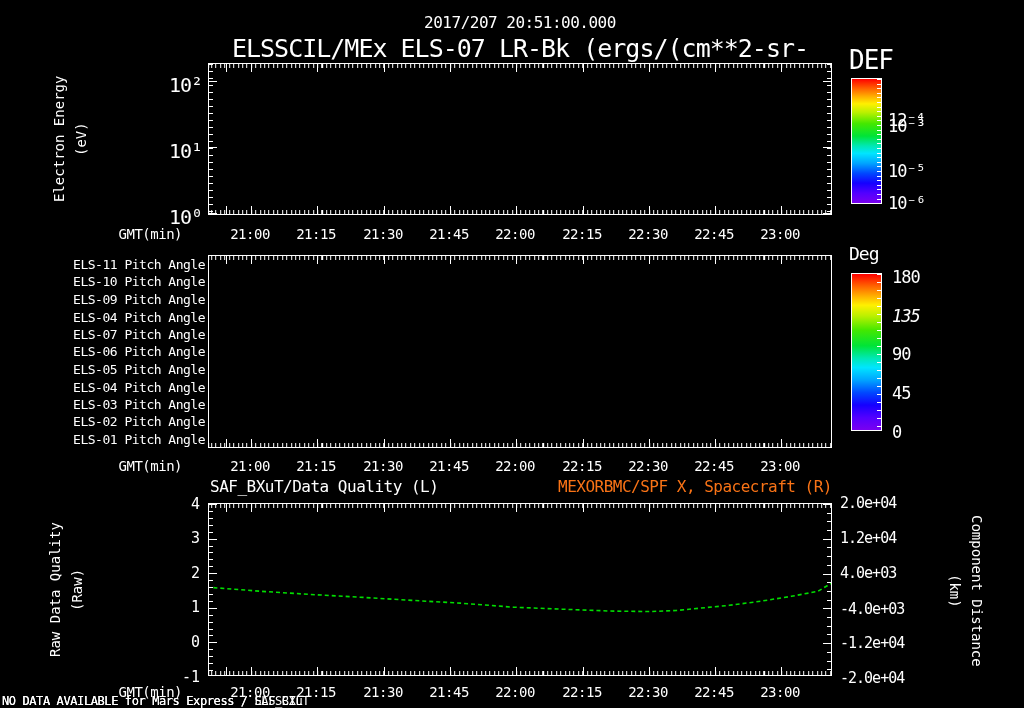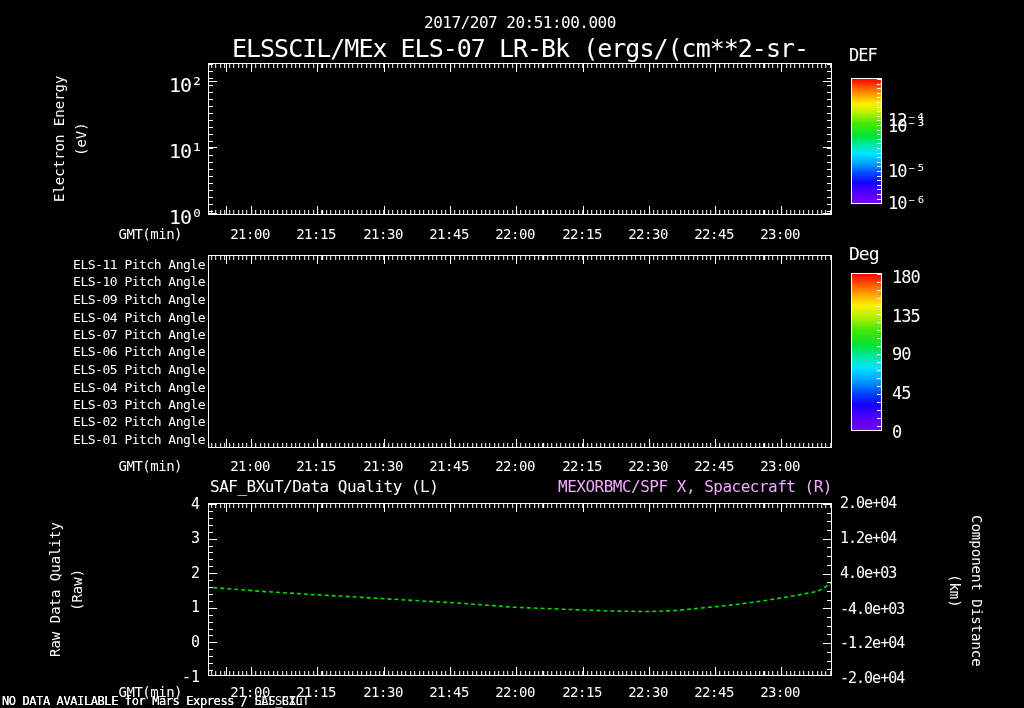--- a/index.html
+++ b/index.html
@@ -32,21 +32,21 @@
   .xtickrow{left:208px;width:624px;height:18px;}
   .xtickrow span{position:absolute;width:60px;text-align:center;}
   
   .vlabel{writing-mode:vertical-rl;transform:rotate(180deg);text-align:center;font-size:14px;line-height:22px;letter-spacing:0;}
   .vlabel-r{writing-mode:vertical-rl;text-align:center;font-size:14px;line-height:22px;}
   .vlabel div,.vlabel-r div{display:block;}
   
   .cbar{position:absolute;width:31px;border:1px solid #fff;box-sizing:border-box;
         background:linear-gradient(to bottom,#f00 0%,#ff5a00 7%,#ffae00 14%,#fff000 20%,#baf000 27%,#44e800 36%,#00e437 46%,#00e8b4 54%,#00e5ff 60%,#00a4ff 68%,#0049ff 76%,#1500ff 84%,#5200ff 92%,#7a00f0 100%);}
   .cbticks{position:absolute;right:0;top:0;height:100%;width:4px;}
-  .cbtitle{font-size:17px;letter-spacing:-1px;}
+  .cbtitle{font-size:26px;letter-spacing:-1px;}
   .cblab{font-size:17px;letter-spacing:-1px;}
   .deglab{font-size:17px;letter-spacing:-1px;}
   .ylab-e{font-size:20px;letter-spacing:-1px;}
   .ylab-q{font-size:15px;}
   .ylab-r{font-size:15px;letter-spacing:-1px;}
   .rowlab{position:absolute;width:100%;text-align:right;font-size:13px;letter-spacing:-.5px;white-space:nowrap;}
   .ptitle{font-size:16px;letter-spacing:-.5px;white-space:nowrap;}
   .footer-msg{left:2px;top:694px;font-size:12px;letter-spacing:-.4px;white-space:nowrap;}
   svg{position:absolute;left:0;top:0;}
 </style>
@@ -132,27 +132,27 @@
     <span style="left:410px;">22:30</span>
     <span style="left:476px;">22:45</span>
     <span style="left:542px;">23:00</span>
   </div>
 
   <div class="abs cbtitle" style="left:849px;top:243px;font-size:18px;">Deg</div>
   <div class="cbar" style="left:851px;top:273px;height:158px;">
     <div class="cbticks" style="background:repeating-linear-gradient(to bottom,#fff 0 1px,transparent 1px 8px);"></div>
   </div>
   <div class="abs deglab" style="left:892px;top:267px;">180</div>
-  <div class="abs deglab" style="left:892px;top:306px;">135</div>
+  <div class="abs deglab" style="left:892px;top:306px;font-style:italic;">135</div>
   <div class="abs deglab" style="left:892px;top:344px;">90</div>
   <div class="abs deglab" style="left:892px;top:383px;">45</div>
   <div class="abs deglab" style="left:892px;top:422px;">0</div>
 
   <div class="abs ptitle" style="left:210px;top:477px;">SAF_BXuT/Data Quality (L)</div>
-  <div class="abs ptitle" style="left:208px;top:477px;width:624px;text-align:right;color:#f0abfc;">MEXORBMC/SPF X, Spacecraft (R)</div>
+  <div class="abs ptitle" style="left:208px;top:477px;width:624px;text-align:right;color:#f97316;">MEXORBMC/SPF X, Spacecraft (R)</div>
 
   <div class="panel" style="left:208px;top:503px;width:624px;height:173px;">
     <div class="tstrip xminor top0"></div>
     <div class="tstrip xmajor top0"></div>
     <div class="tstrip xminor bot0"></div>
     <div class="tstrip xmajor bot0"></div>
     <div class="tstrip yminor lft yq-min"></div>
     <div class="tstrip ymajor lft yq-maj"></div>
     <div class="tstrip yminor rgt yr-min"></div>
     <div class="tstrip ymajor rgt yr-maj"></div>

